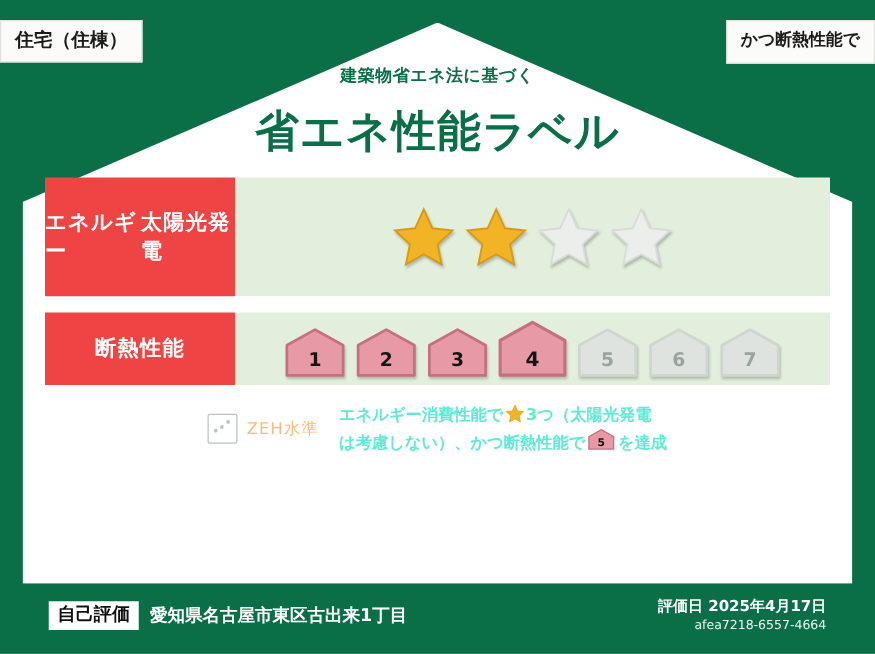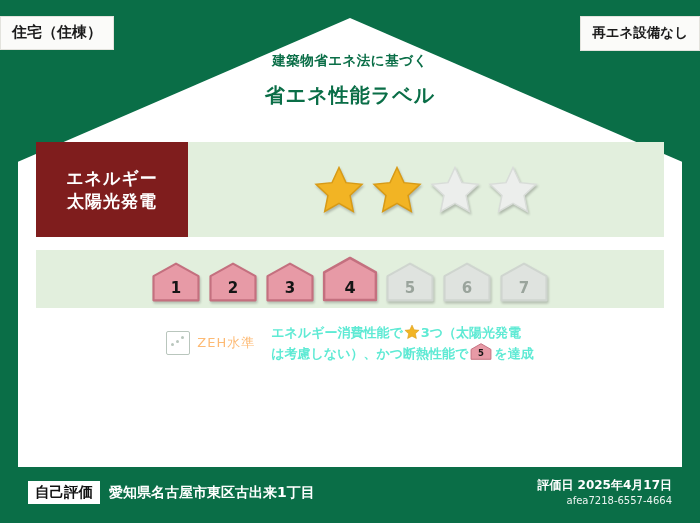--- a/index.html
+++ b/index.html
@@ -48,37 +48,37 @@
 
   
   #title-wrap{
     position:absolute;left:0;right:0;top:34px;text-align:center;
   }
   #subtitle{
     font-size:13.5px;font-weight:bold;color:#0a6e47;letter-spacing:.5px;
     margin:0 0 4px 0;
   }
   #main-title{
-    font-size:20px;font-weight:bold;color:#0a6e47;letter-spacing:1px;margin:12px;
+    font-size:35px;font-weight:bold;color:#0a6e47;letter-spacing:1px;margin:12px;
   }
 
   
   .rating-row{
     position:absolute;left:18px;right:18px;
     display:flex;align-items:stretch;
     height:95px;
   }
   #row-energy{top:124px;height:95px;}
   #row-insulation{top:232px;height:58px;}
 
   .row-label{
-    background:#7f1d1d;
+    background:#ef4444;
     color:#ffffff;
     font-weight:bold;
-    display:flex;flex-direction:column;
+    display:flex;flex-direction:row;
     align-items:center;justify-content:center;
     width:152px;flex:0 0 152px;
     font-size:17px;line-height:1.3;
     letter-spacing:1px;
   }
   #row-insulation .row-label{font-size:17px;}
   .row-value{
     flex:1;
     background:#e2efdd;
     display:flex;align-items:center;justify-content:center;
@@ -133,42 +133,42 @@
   }
   .inline-grade{
     display:inline-block;vertical-align:-2px;margin:0 2px;
   }
 
   
   #footer{
     position:absolute;left:0;right:0;bottom:0;height:61px;
     z-index:4;
     display:flex;align-items:center;justify-content:space-between;
-    padding:0 28px;box-sizing:border-box;
+    padding:0 39px;box-sizing:border-box;
     color:#ffffff;
   }
   #footer-left{display:flex;align-items:center;gap:9px;}
   #self-eval{
     background:#ffffff;color:#111;font-weight:bold;font-size:14.5px;
     padding:4px 7px;line-height:1;white-space:nowrap;
   }
   #address{font-size:14px;font-weight:bold;white-space:nowrap;}
   #footer-right{text-align:right;line-height:1.15;}
   #eval-date{font-size:12px;font-weight:bold;white-space:nowrap;}
   #label-id{font-size:10px;opacity:.92;white-space:nowrap;margin-top:2px;}
 </style>
 </head>
 <body>
 
 <div id="label-root">
 
   <div id="house-body"></div>
 
   <div class="tab tab-left">住宅（住棟）</div>
-  <div class="tab tab-right">再エネ設備なし</div>
+  <div class="tab tab-right">かつ断熱性能で</div>
 
   <div id="content">
 
     <div id="title-wrap">
       <div id="subtitle">建築物省エネ法に基づく</div>
       <div id="main-title">省エネ性能ラベル</div>
     </div>
 
     <div class="rating-row" id="row-energy">
       <div class="row-label">
@@ -187,20 +187,23 @@
               <polygon points="12,1.6 15.2,8.6 22.6,9.4 17.1,14.5 18.6,21.9 12,18.2 5.4,21.9 6.9,14.5 1.4,9.4 8.8,8.6" fill="#eceeec" stroke="#d8dcd8" stroke-width="0.7"></polygon>
             </svg>
             <svg class="star" viewBox="0 0 24 24">
               <polygon points="12,1.6 15.2,8.6 22.6,9.4 17.1,14.5 18.6,21.9 12,18.2 5.4,21.9 6.9,14.5 1.4,9.4 8.8,8.6" fill="#eceeec" stroke="#d8dcd8" stroke-width="0.7"></polygon>
             </svg>
           </div>
       </div>
     </div>
 
     <div class="rating-row" id="row-insulation">
+      <div class="row-label">
+        <span>断熱性能</span>
+      </div>
       <div class="row-value">
         <div class="houses-wrap" id="houses-wrap">
             <div class="grade on" style="width: 52px; height: 40px;">
               <svg width="52" height="40" viewBox="0 0 60 48">
                 <polygon points="30,2 57,17 57,46 3,46 3,17" fill="#e79aa6" stroke="#c4707f" stroke-width="2.6" stroke-linejoin="round"></polygon>
               </svg>
               <span class="num">1</span>
             </div>
             <div class="grade on" style="width: 52px; height: 40px;">
               <svg width="52" height="40" viewBox="0 0 60 48">

